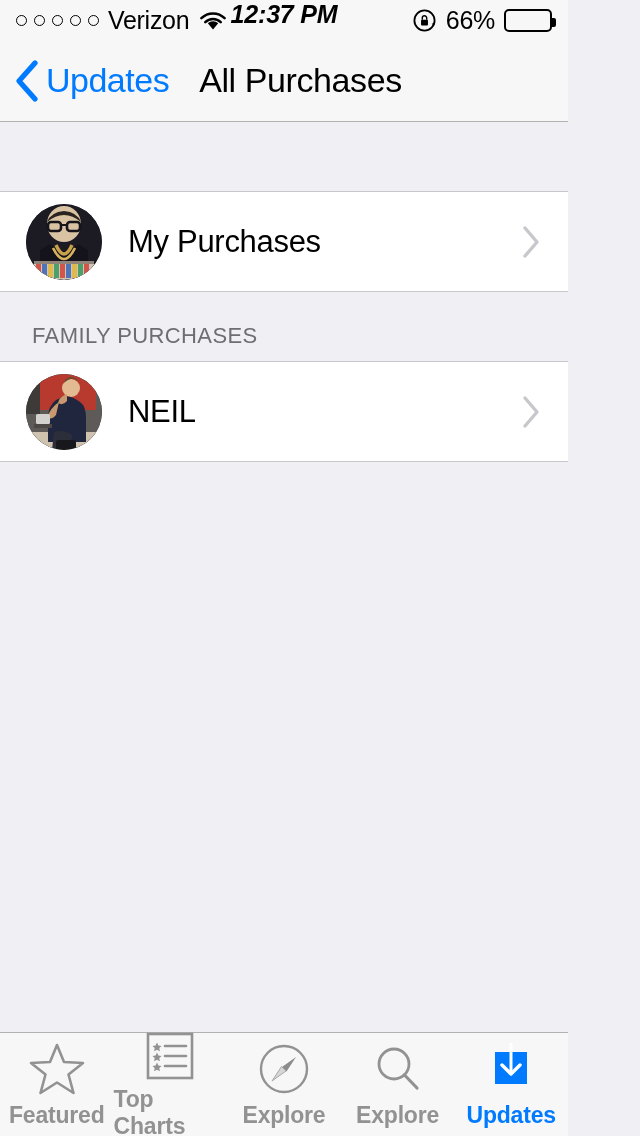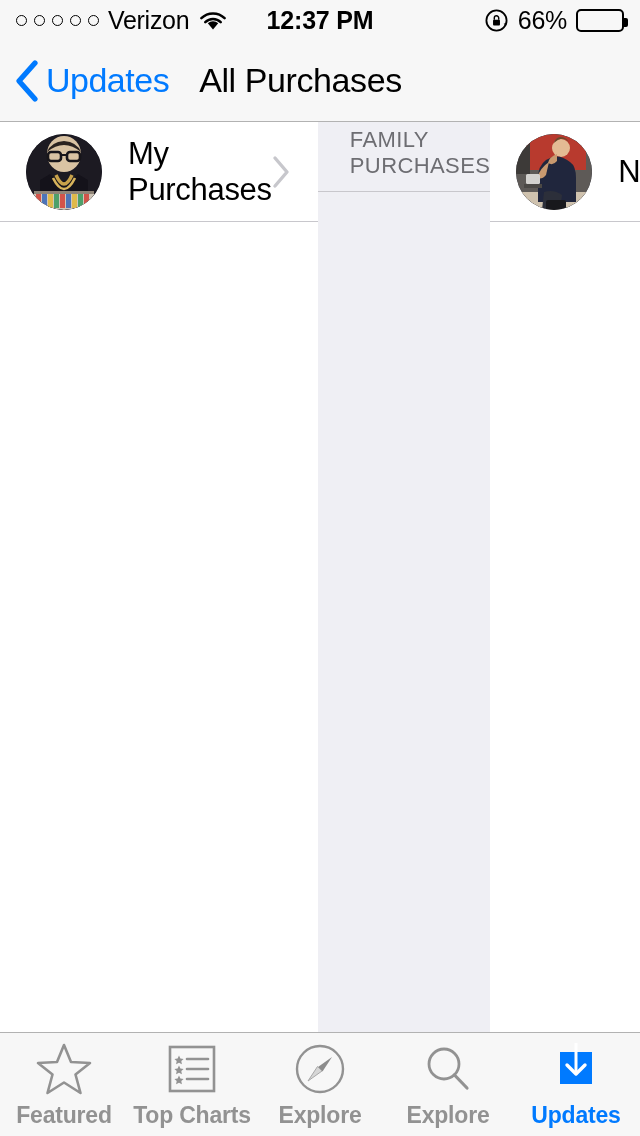--- a/index.html
+++ b/index.html
@@ -6,21 +6,21 @@
 
   html, body {
     width:640px; height:1136px;
     font-family:"Liberation Sans", sans-serif;
     background:#efeff4;
     overflow:hidden;
   }
 
   #screen {
     position:relative;
-    width:640px; height:1136px;
+    width:568px; height:1136px;
     background:#4c1d95;
     display:flex; flex-direction:column;
   }
 
   
   .status-bar {
     height:40px; flex:0 0 40px;
     background:#f7f7f7;
     display:flex; align-items:center;
     position:relative;
@@ -31,22 +31,23 @@
   .signal-dots { display:flex; align-items:center; gap:7px; }
   .dot {
     width:11px; height:11px; border-radius:50%;
     border:1.6px solid #000; background:transparent;
   }
   .carrier { font-size:25px; letter-spacing:-0.3px; font-weight:400; }
   .wifi-icon { width:30px; height:24px; display:block; }
 
   .status-center {
     position:absolute; left:0; right:0; top:0; bottom:0;
-    display:flex; align-items:center; justify-content:center;
+    display:flex; justify-content:center;
     pointer-events:none;
+    font-style:italic;
   }
   .clock { font-size:25px; font-weight:700; letter-spacing:-0.2px; }
 
   .status-right {
     margin-left:auto;
     display:flex; align-items:center; gap:9px;
   }
   .rotlock-icon { width:25px; height:25px; display:block; }
   .battery-pct { font-size:25px; font-weight:400; letter-spacing:-0.3px; }
   .battery {
@@ -112,21 +113,21 @@
     display:flex; align-items:flex-end;
     padding:0 0 12px 32px;
     border-bottom:1px solid #c8c7cc;
   }
   .section-header-label {
     font-size:22px; color:#6d6d72; letter-spacing:0.4px;
   }
 
   .filler { background:#efeff4; flex:1 1 auto; }
 
-  .content-inner { display:flex; height:100%; }
+  .content-inner { display:flex; flex-direction:column; height:100%; }
 
   
   .tab-bar {
     flex:0 0 104px; height:104px;
     background:#f7f7f7;
     border-top:1px solid #b2b2b2;
     display:flex;
   }
   .tab {
     flex:1 1 0;

